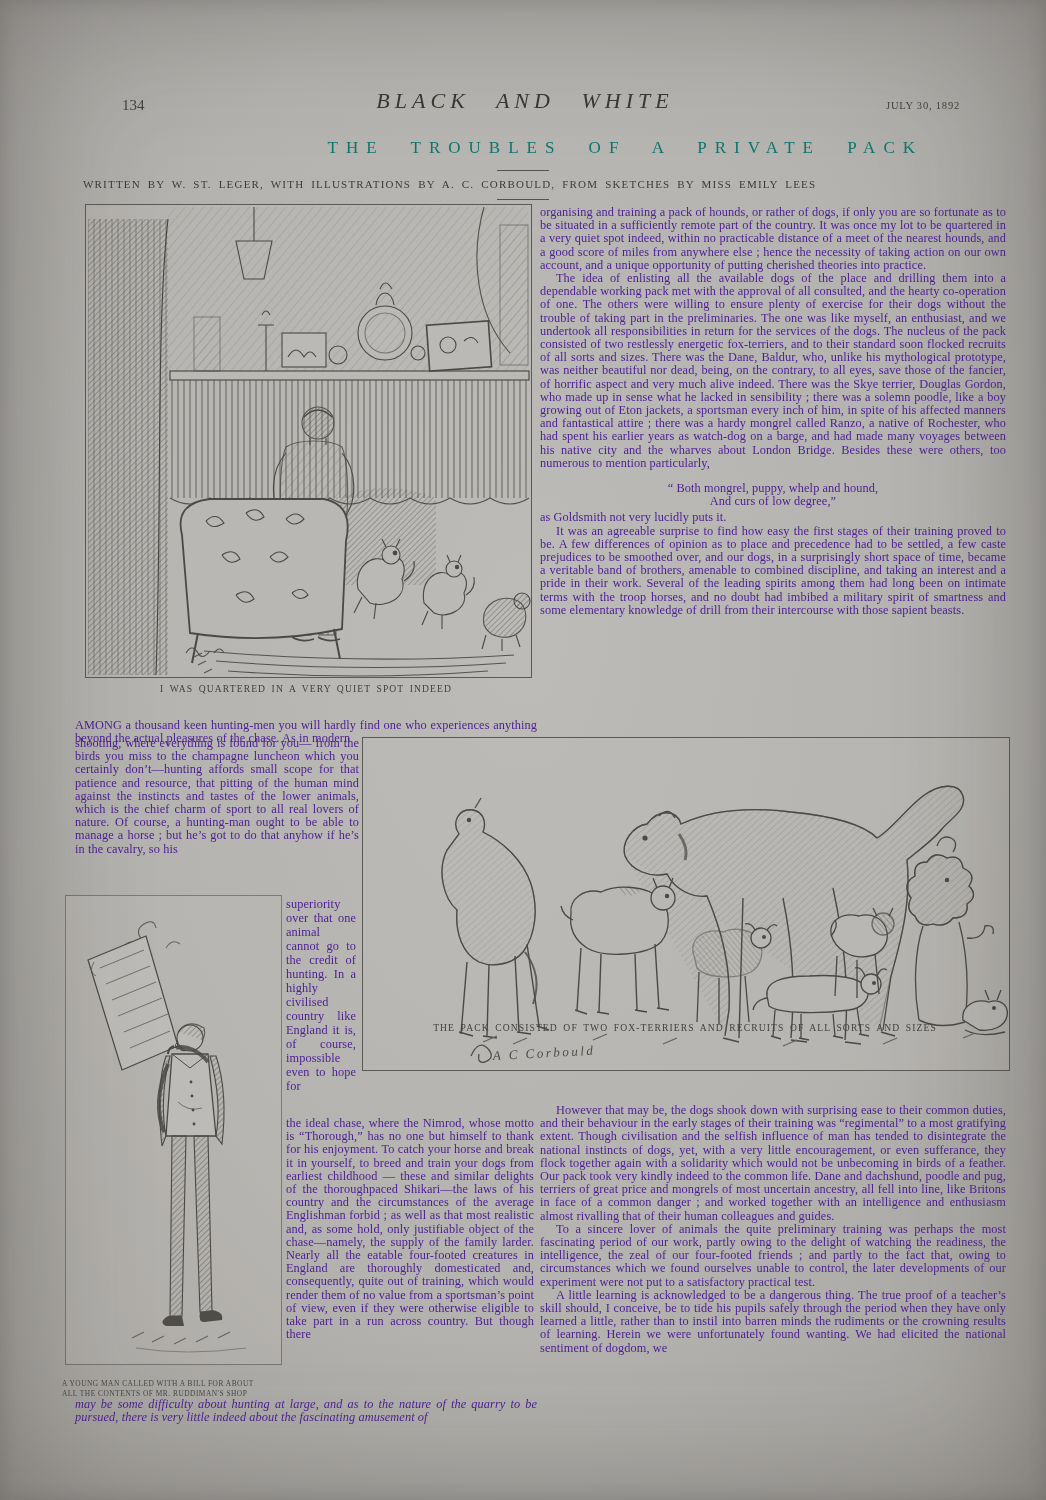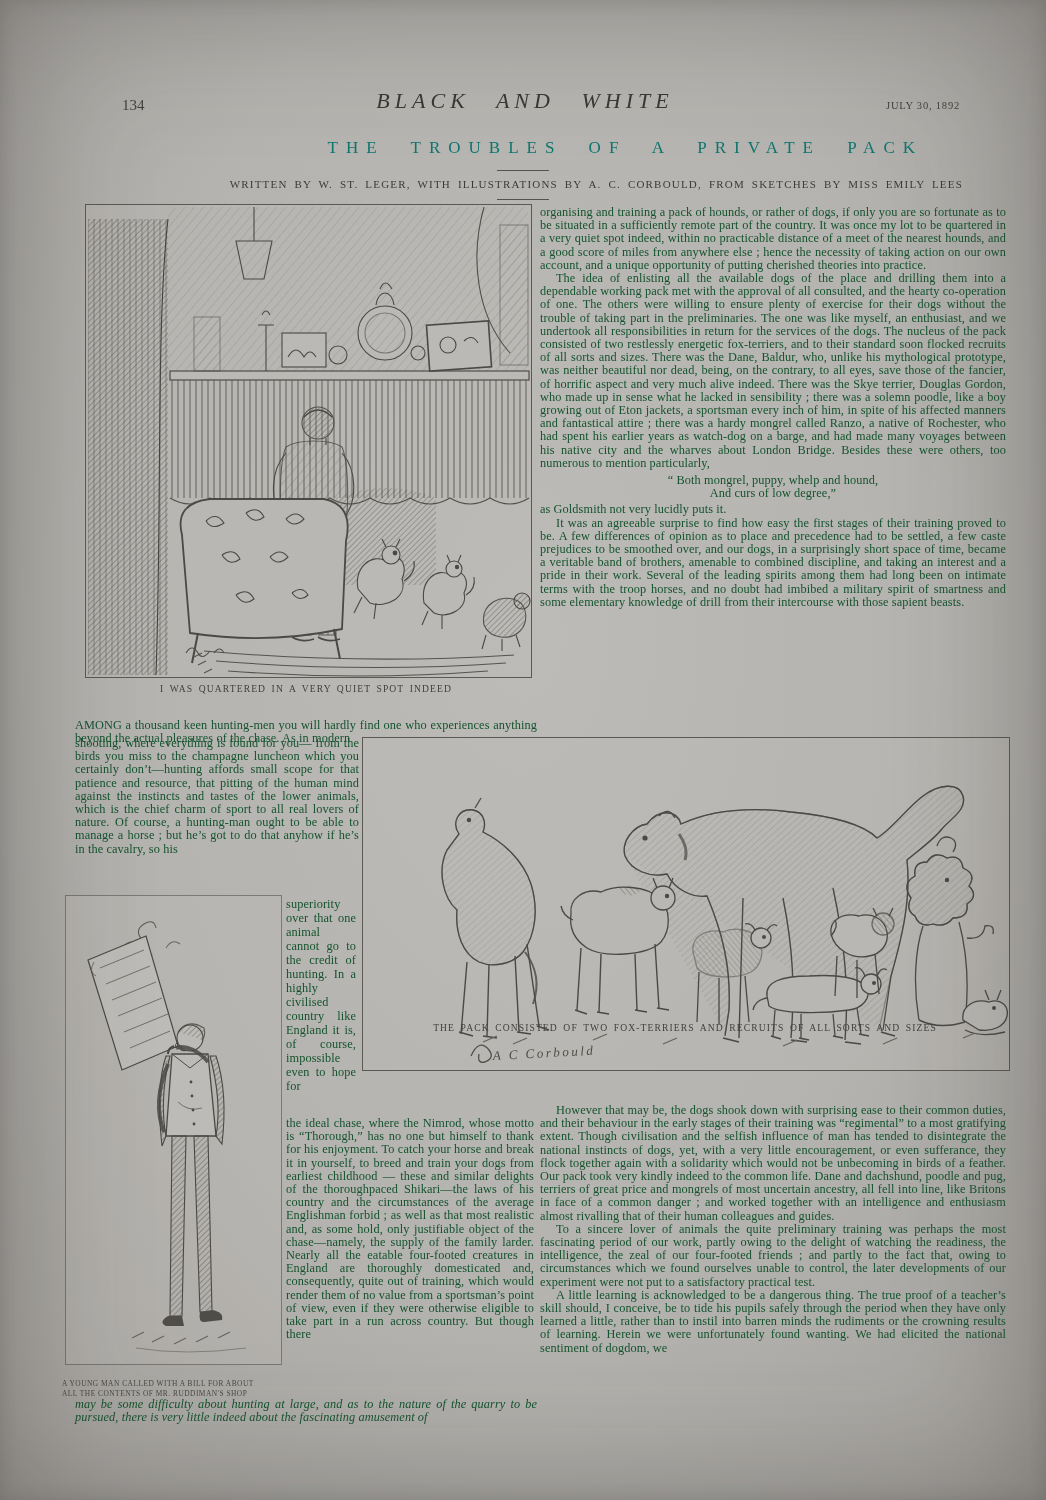--- a/index.html
+++ b/index.html
@@ -3,34 +3,34 @@
 <meta charset="utf-8">
 <style>
   html,body{margin:0;padding:0;}
   body{width:1046px;height:1500px;overflow:hidden;
        background:radial-gradient(ellipse at 50% 42%, #bcbbb7 0%, #b4b3af 55%, #a29f9b 100%);
        font-family:"Liberation Serif", serif;}
   #page{position:relative;width:1046px;height:1500px;}
   .vignette{position:absolute;inset:0;pointer-events:none;
             box-shadow:inset 0 0 140px rgba(55,53,50,.38), inset 0 0 18px rgba(55,53,50,.18);}
   .abs{position:absolute;}
-  .body-text{font-size:12.3px;line-height:13.2px;text-align:justify;color:#14532d;letter-spacing:.1px;}
+  .body-text{font-size:12.3px;line-height:13.2px;text-align:justify;color:#4c1d95;letter-spacing:.1px;}
   .body-text p{margin:0;}
   .ind{text-indent:16px;}
   .pgnum{font-size:15px;color:#44423e;}
   .masthead{font-size:22px;font-style:italic;letter-spacing:5px;word-spacing:16px;color:#3a3834;text-align:center;}
   .date{font-size:10.5px;letter-spacing:.8px;color:#44423e;}
   .title{font-size:17px;letter-spacing:8px;word-spacing:14px;text-align:right;color:#0f766e;}
-  .byline{font-size:11px;letter-spacing:1.2px;word-spacing:3px;text-align:right;color:#3d3b37;}
+  .byline{font-size:11px;letter-spacing:1.2px;word-spacing:3px;text-align:left;color:#3d3b37;}
   .rule{height:0;border-top:1.6px solid #55534e;}
   .cap{font-size:9.6px;letter-spacing:1.1px;word-spacing:2px;text-align:center;color:#434140;}
   .cap-sm{font-size:7.4px;letter-spacing:.5px;line-height:9.6px;color:#4a4845;margin-top:12px;}
   .illus{border:1px solid #5b5954;background:rgba(190,189,185,.25);}
   .illus svg{display:block;}
-  .quote{margin:4px 0 3px 0;text-align:center;text-indent:0;}
+  .quote{margin:12px 0 3px 0;text-align:center;text-indent:0;}
   .quote div{line-height:13.2px;}
   .narrowcol{line-height:14px;}
 </style>
 </head>
 <body>
 
 <div id="page">
 
   <div class="abs pgnum" style="left:122px;top:97px;">134</div>
   <div class="abs masthead" style="left:280px;top:88px;width:490px;">BLACK AND WHITE</div>

